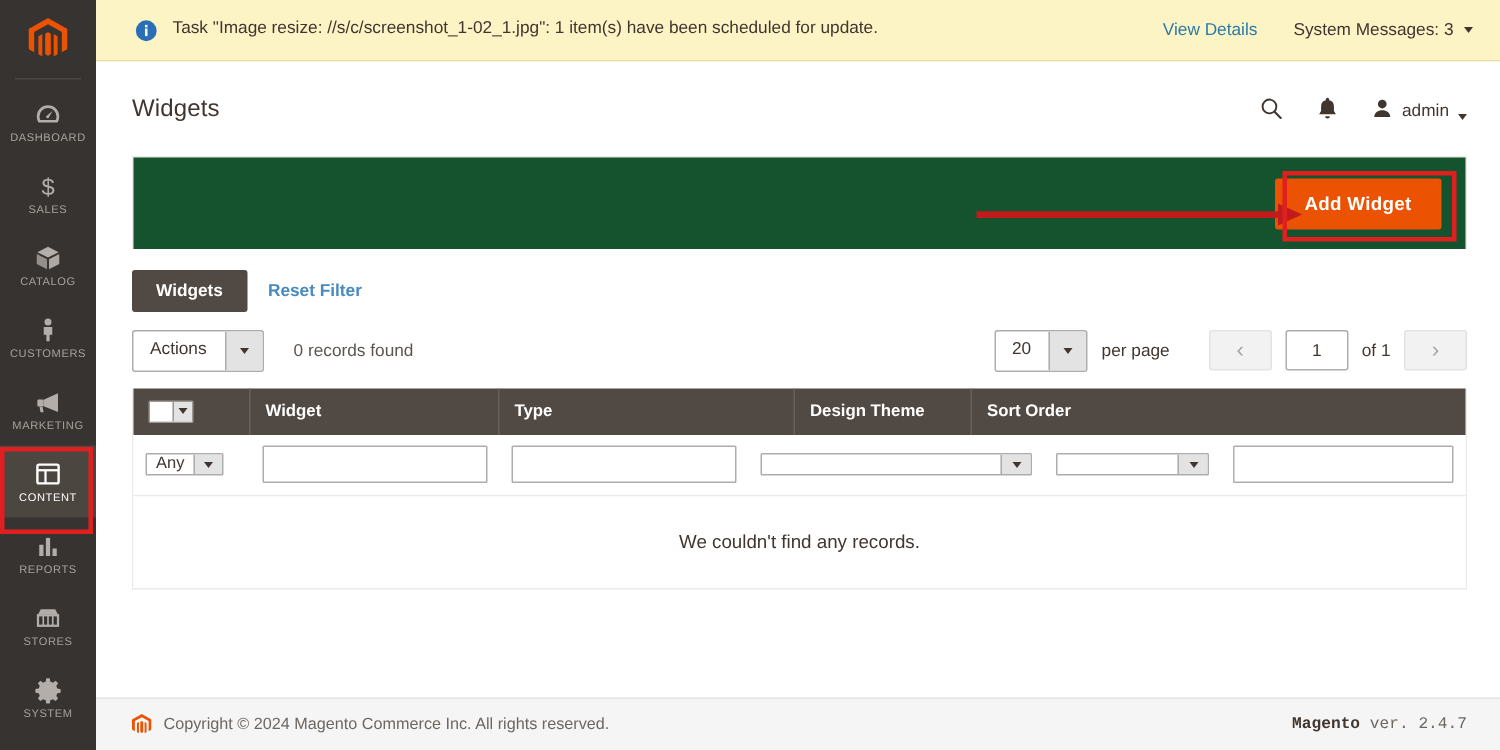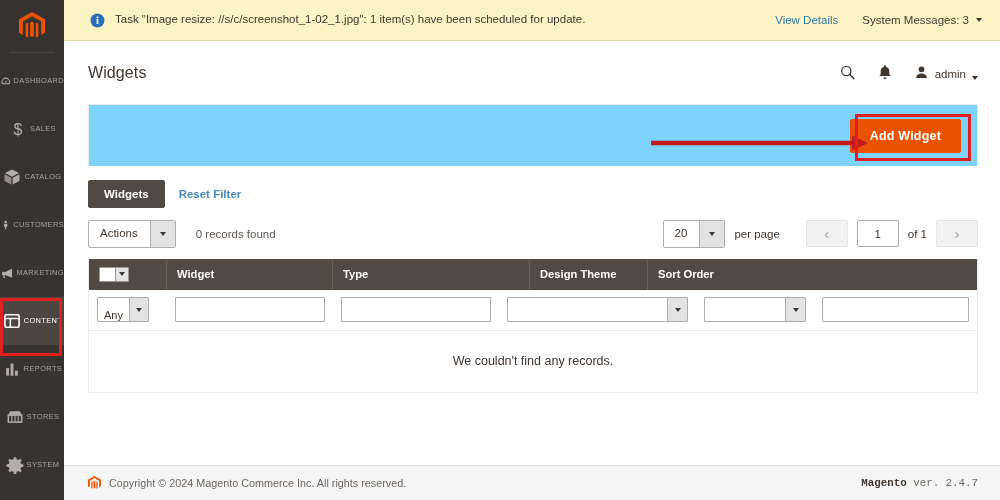--- a/index.html
+++ b/index.html
@@ -18,21 +18,21 @@
     flex: 0 0 64px; position: relative;
   }
   .logo-wrap {
     height: 52px; width: 100%; display: flex;
     align-items: center; justify-content: center;
   }
   .logo-mark { width: 26px; height: 28px; display: block; }
   .logo-sep { width: 44px; height: 1px; background: #4b4642; margin: 0 0 4px 0; }
   .nav-item {
     width: 64px; height: 48px;
-    display: flex; flex-direction: row;
+    display: flex; flex-direction: column;
     align-items: center; justify-content: center;
     gap: 2px; cursor: pointer; position: relative;
   }
   .nav-item .ic { width: 20px; height: 20px; display: block; opacity: .82; }
   .nav-item .lbl {
     font-size: 7.4px; letter-spacing: .4px; color: #a9a29c;
     text-transform: uppercase; line-height: 1;
   }
   .nav-item.active { background: #4c4640; }
   .nav-item.active .lbl { color: #ffffff; }
@@ -65,21 +65,21 @@
   }
   .page-title { font-size: 16px; font-weight: 400; color: #41362f; letter-spacing: .1px; }
   .head-tools { margin-left: auto; display: flex; align-items: center; gap: 22px; }
   .head-ic { cursor: pointer; display: flex; align-items: center; }
   .user-box { display: flex; align-items: flex-end; gap: 6px; cursor: pointer; font-size: 11.5px; color: #41362f; }
 
   
   .content { padding: 0 22px 0 24px; flex: 1; display: flex; flex-direction: column; }
 
   .action-bar {
-    background: #7dd3fc; border: 1px solid #eceae8; border-bottom: none;
+    background: #14532d; border: 1px solid #eceae8; border-bottom: none;
     height: 62px; display: flex; align-items: center; justify-content: flex-end;
     padding: 0 16px; position: relative;
   }
   .btn-primary {
     background: #eb5202; color: #ffffff; border: 1px solid #eb5202;
     font-size: 12.5px; font-weight: bold; letter-spacing: .2px;
     padding: 9px 19px; border-radius: 2px; cursor: pointer;
   }
   .btn-hl {
     position: absolute; right: 6px; top: 9px;
@@ -141,22 +141,22 @@
   .mass-sel .ms-box { width: 15px; background: #fff; }
   .mass-sel .ms-ar { width: 13px; background: #e3e3e3; border-left: 1px solid #9c9790; display: flex; align-items: center; justify-content: center; }
 
   .grid-filters { display: flex; background: #ffffff; height: 41px; align-items: center; border-bottom: 1px solid #eceae8; }
   .gf { padding: 0 8px; display: flex; align-items: center; }
   .f-input {
     width: 100%; height: 25px; border: 1px solid #adadad; border-radius: 1px;
     background: #ffffff; font-family: inherit; font-size: 11px; color: #41362f; padding: 0 6px;
   }
   .f-select {
-    width: 100%; height: 25px; border: 1px solid #adadad; border-radius: 1px;
-    background: #ffffff; display: flex; align-items: flex-end; cursor: pointer; overflow: hidden;
+    width: 100%; height: 15px; border: 1px solid #adadad; border-radius: 1px;
+    background: #ffffff; display: flex; align-items: flex-start; cursor: pointer; overflow: hidden;
   }
   .f-select .fs-lbl { flex: 1; font-size: 11px; color: #41362f; padding: 0 6px; }
   .f-select .fs-ar { width: 20px; align-self: stretch; background: #e3e3e3; border-left: 1px solid #adadad; display: flex; align-items: center; justify-content: center; }
   .f-select.small { width: 52px; }
 
   .empty-row {
     height: 61px; display: flex; align-items: center; justify-content: center;
     font-size: 12.5px; color: #41362f; background: #ffffff;
   }
 

